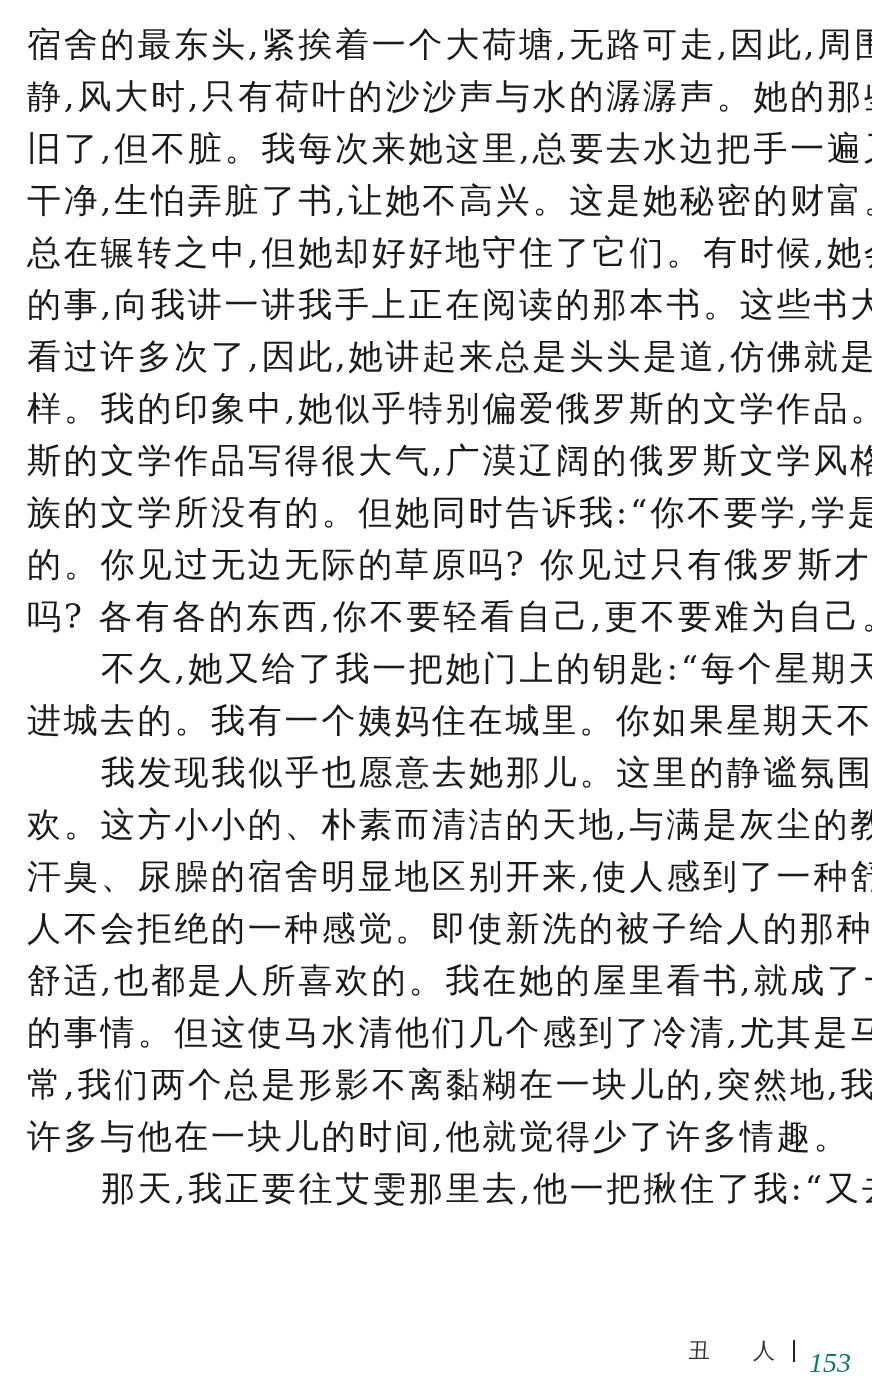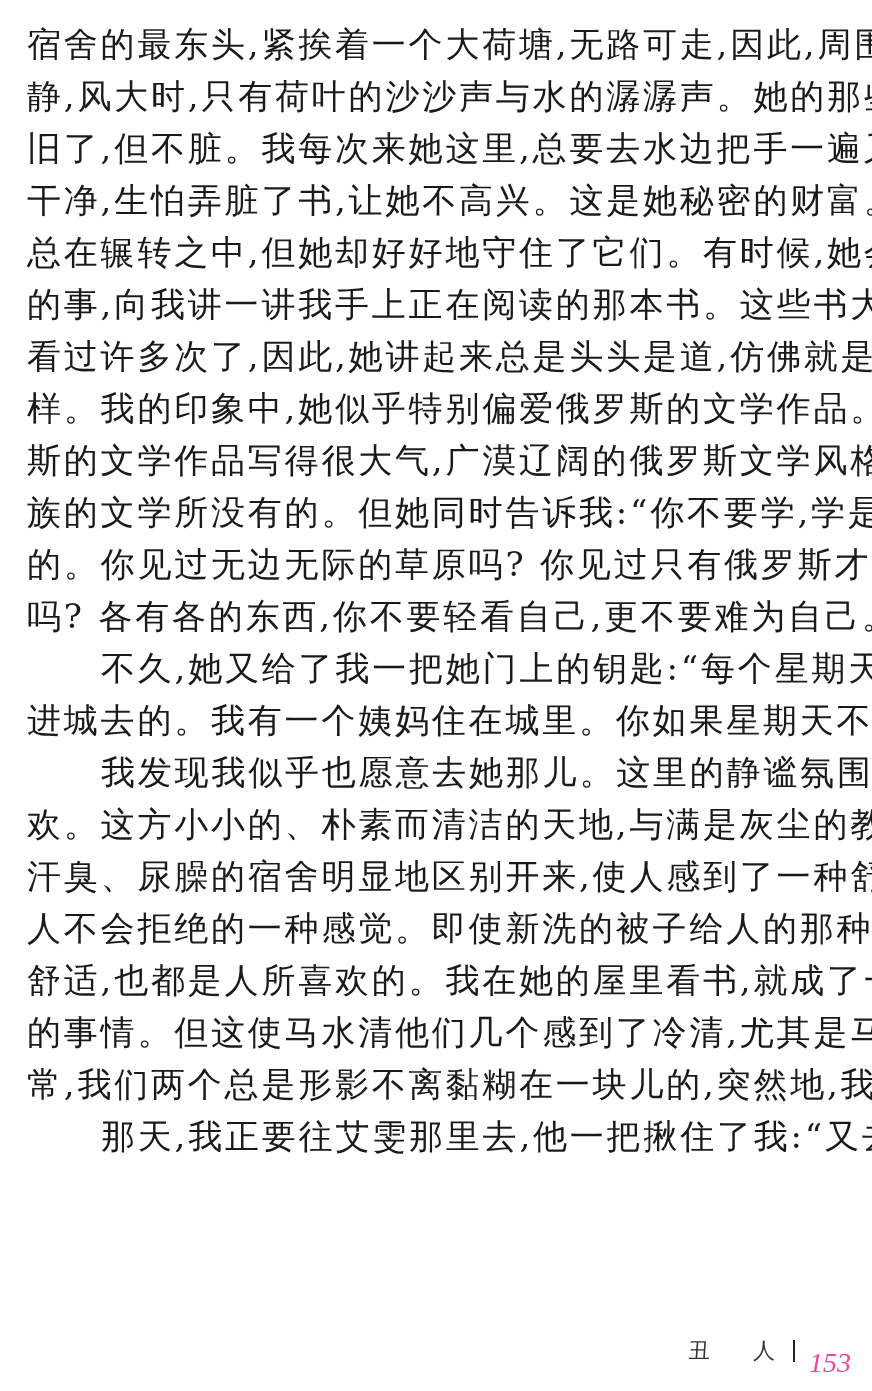--- a/index.html
+++ b/index.html
@@ -56,21 +56,21 @@
       display: inline-block;
       width: 2px;
       height: 22px;
       background: #222222;
       margin: 0 14px 0 0;
     }
     .page-number {
       font-family: "Liberation Serif", "DejaVu Serif", serif;
       font-style: italic;
       font-size: 28px;
-      color: #ec4899;
+      color: #0f766e;
       margin-top: 24px;
     }
   </style>
 </head>
 <body>
 
 <div class="page">
 
   <div>
     <span class="line">宿舍的最东头,紧挨着一个大荷塘,无路可走,因此,周围显得很安</span>
@@ -93,20 +93,21 @@
   </div>
 
   <div>
     <span class="line indent">我发现我似乎也愿意去她那儿。这里的静谧氛围,让我很喜</span>
     <span class="line">欢。这方小小的、朴素而清洁的天地,与满是灰尘的教室和散发着</span>
     <span class="line">汗臭、尿臊的宿舍明显地区别开来,使人感到了一种舒适。舒适是</span>
     <span class="line">人不会拒绝的一种感觉。即使新洗的被子给人的那种微不足道的</span>
     <span class="line">舒适,也都是人所喜欢的。我在她的屋里看书,就成了一件很愉快</span>
     <span class="line">的事情。但这使马水清他们几个感到了冷清,尤其是马水清。往</span>
     <span class="line">常,我们两个总是形影不离黏糊在一块儿的,突然地,我就减少了</span>
+    <span class="line last">许多与他在一块儿的时间,他就觉得少了许多情趣。</span>
   </div>
 
   <div>
     <span class="line indent">那天,我正要往艾雯那里去,他一把揪住了我:“又去! 你怎</span>
   </div>
 </div>
 
 <div class="footer">
   <span class="running-title">丑 人</span>
   <span class="divider"></span>

